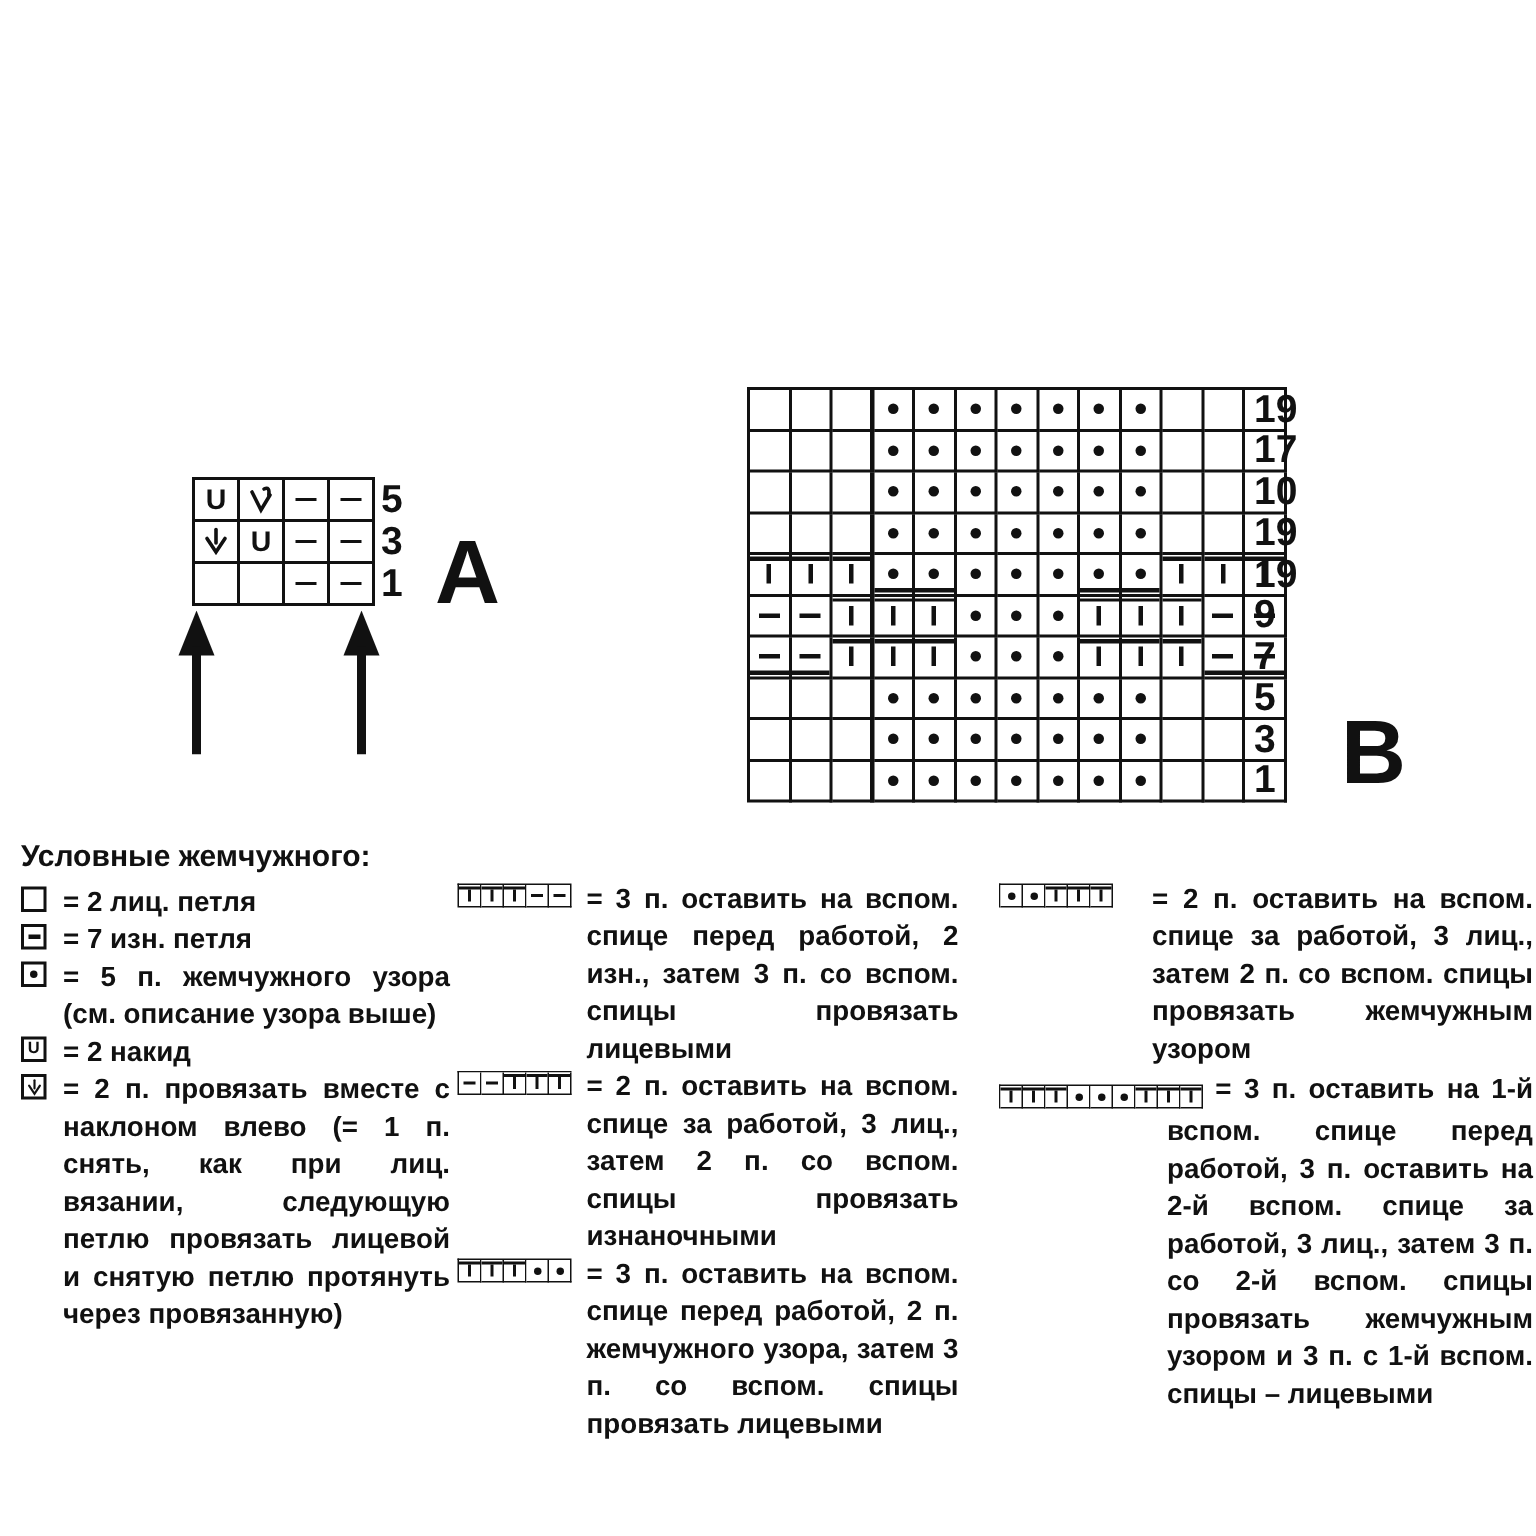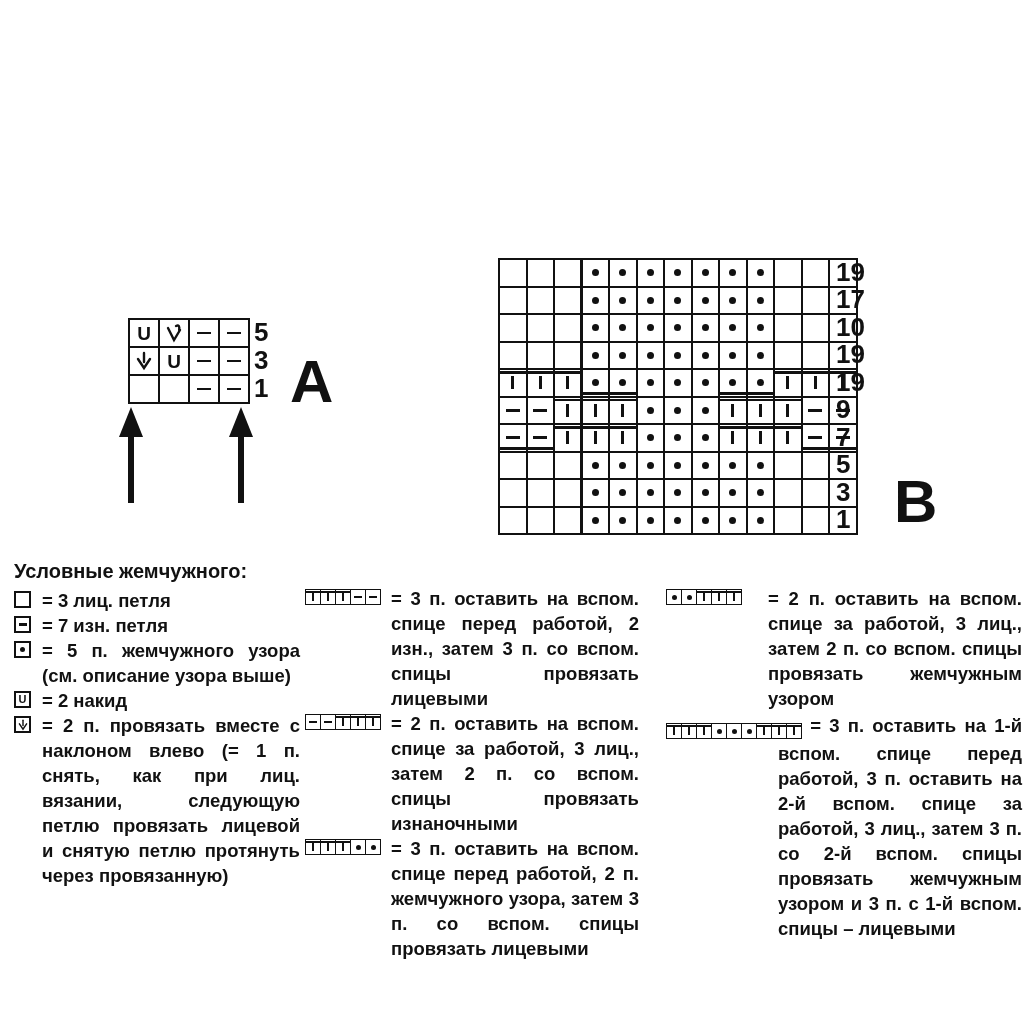--- a/index.html
+++ b/index.html
@@ -469,21 +469,21 @@
   </div>
 <div class="abs chart-letter" style="left:894px;top:472px;">B</div>
 
 <div class="abs leg-title" style="left:14px;top:560px;">Условные жемчужного:</div>
 
 <div class="abs leg-col sm" id="legend-left" style="left:14px;top:588px;width:286px;">
     <div class="leg-item">
       <span class="symcol" style="width: 28px;">
         <span class="box"></span>
       </span>
-      <span class="txt">= 3 лиц. петля</span>
+      <span class="txt">= 2 лиц. петля</span>
     </div>
     <div class="leg-item">
       <span class="symcol" style="width: 28px;">
         <span class="box">
           <span class="g-dash"></span>
         </span>
       </span>
       <span class="txt">= 7 изн. петля</span>
     </div>
     <div class="leg-item">

